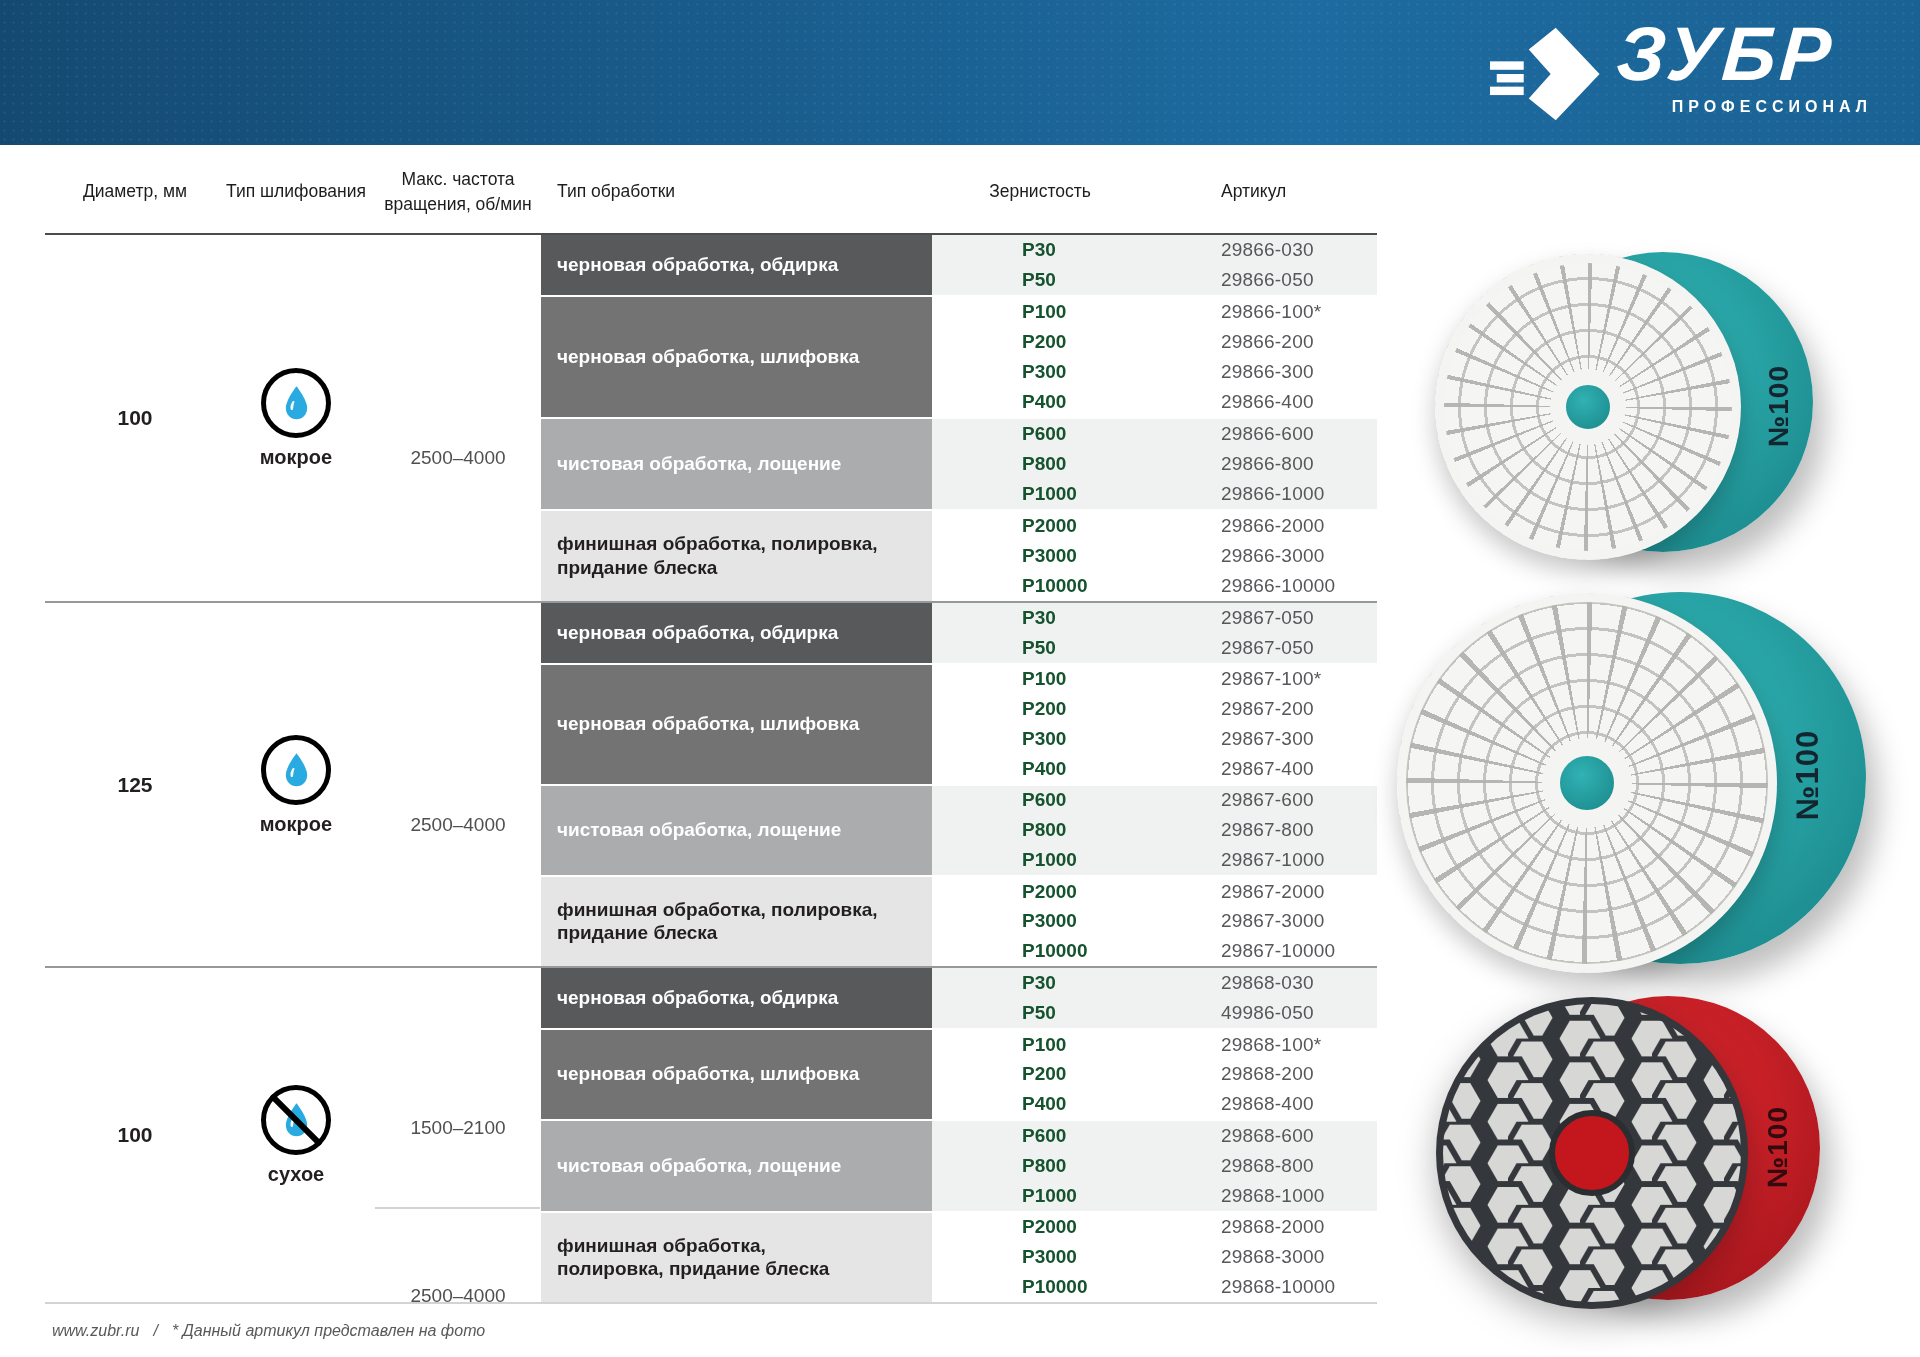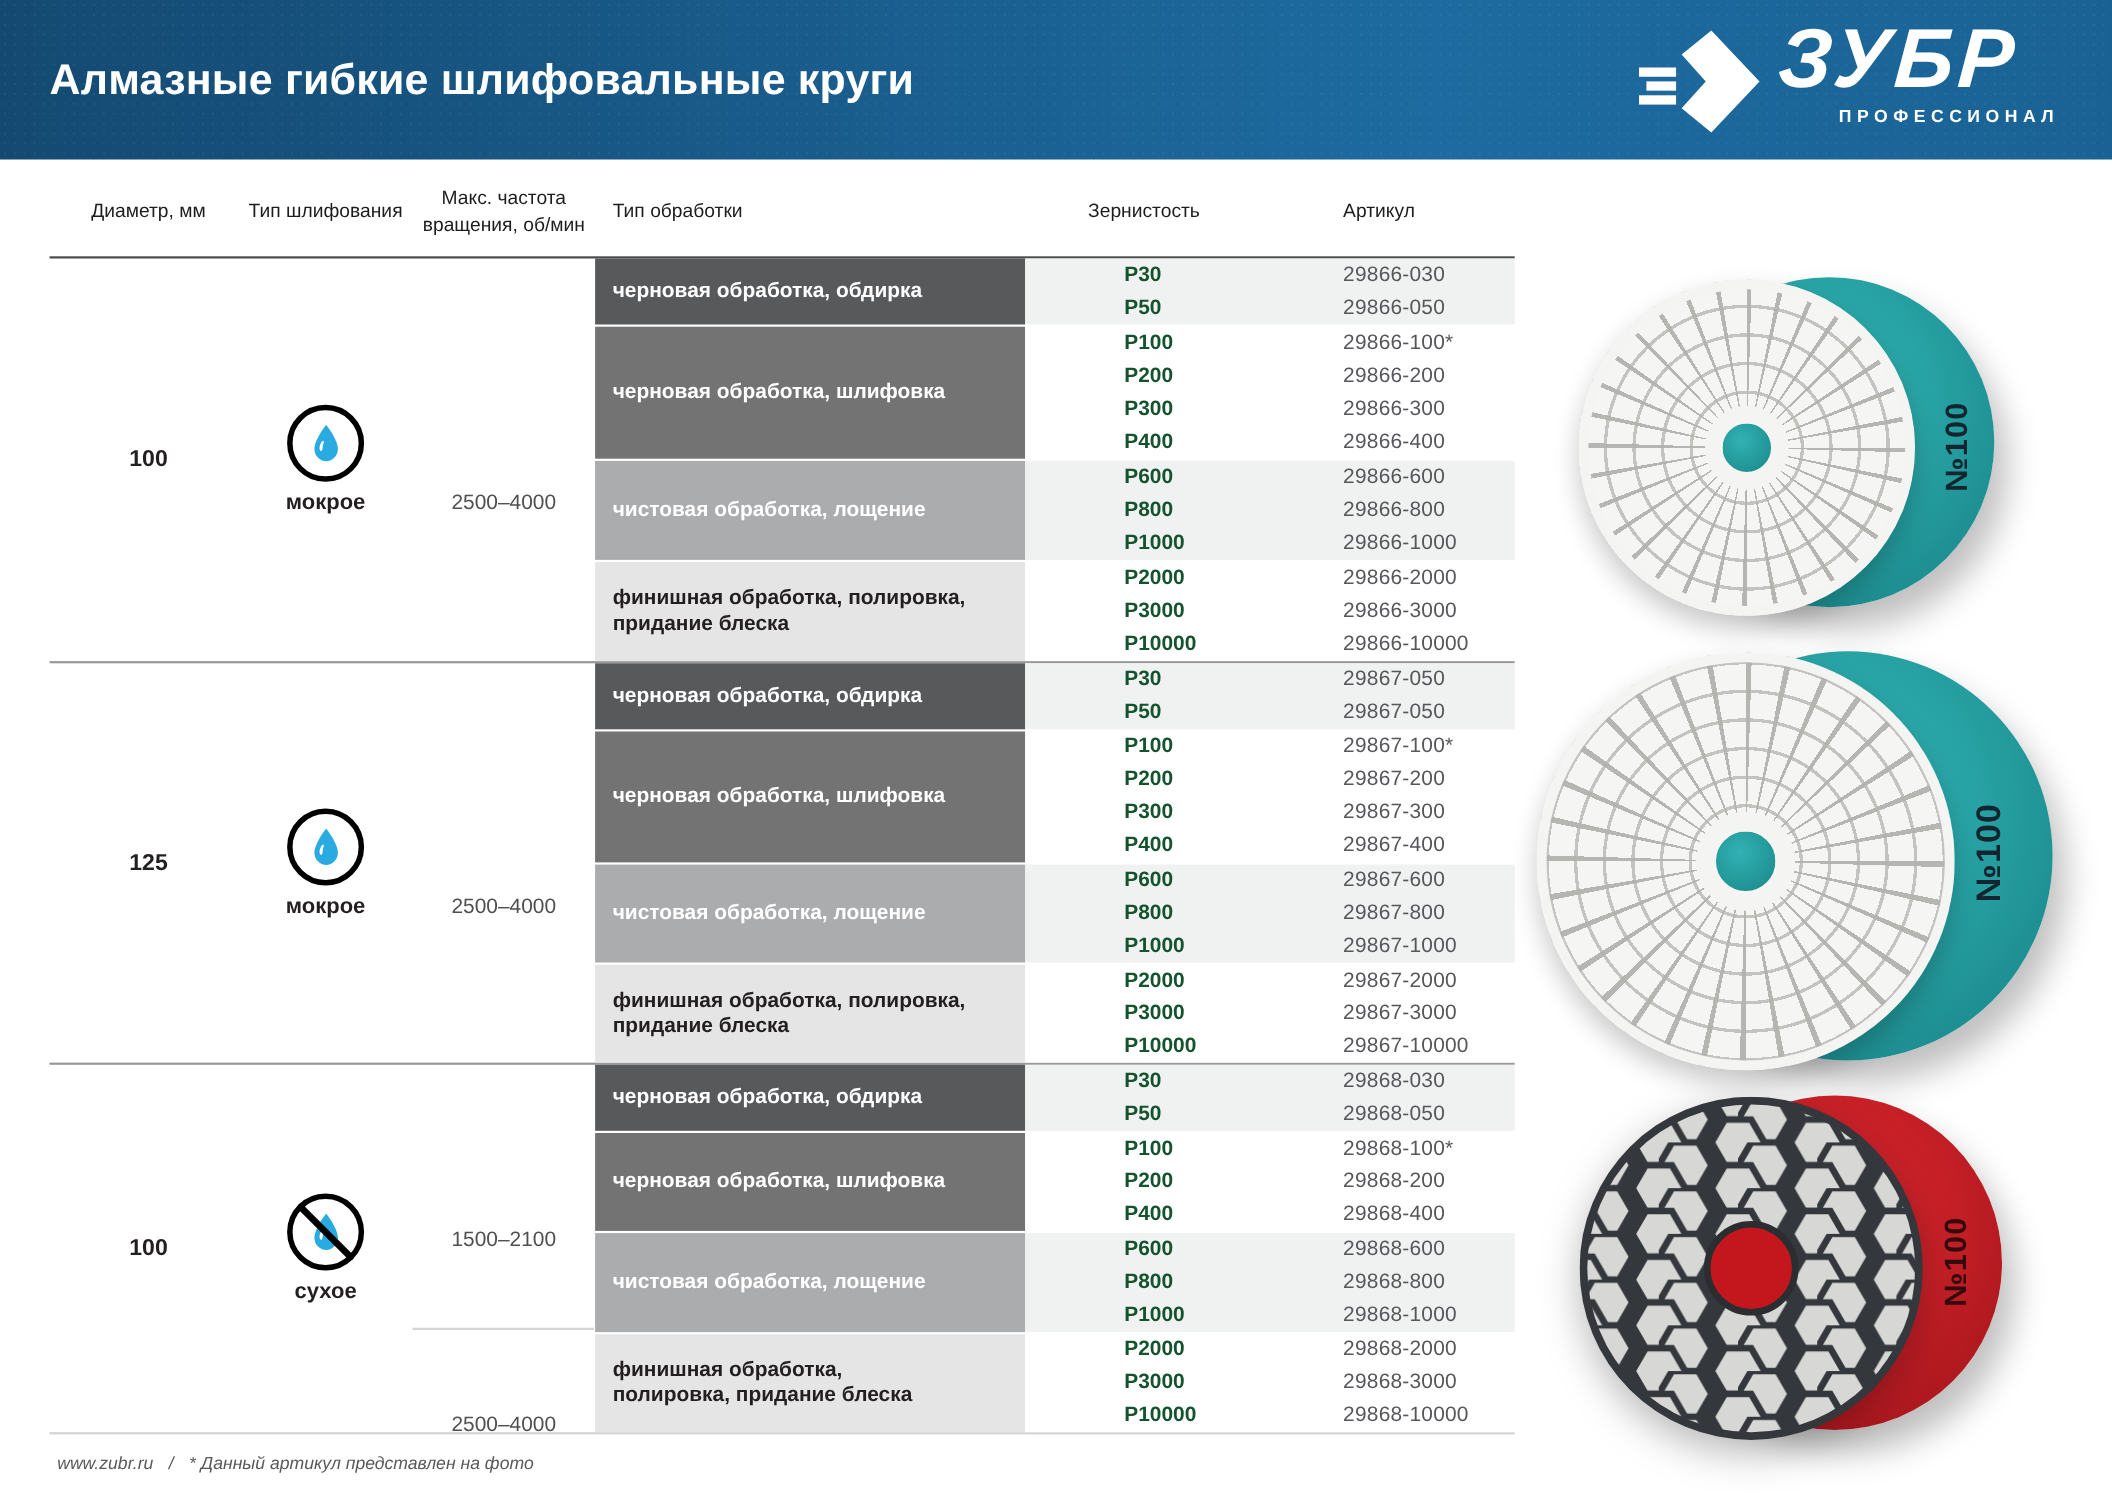--- a/index.html
+++ b/index.html
@@ -94,21 +94,20 @@
   .label-teal{color:#13262f;font-size:28px;}
   .label-red{color:#330a0d;font-size:28px;}
   
   .footer{position:absolute;left:52px;top:1322px;font-size:16px;color:#58595b;
     display:flex;gap:14px;align-items:center;font-style:italic;}
 </style>
 </head>
 <body>
 
 <div class="banner">
-  <div class="banner-title">Алмазные гибкие шлифовальные круги</div>
   <div class="logo">
     <span class="logo-emblem">
       <svg width="118" height="104" viewBox="0 0 140 122" fill="#ffffff">
         <rect x="0" y="46" width="40" height="10"></rect>
         <rect x="8" y="61" width="32" height="10"></rect>
         <rect x="0" y="76" width="40" height="10"></rect>
         <polygon points="78,6 130,61 78,116 46,90 72,61 46,32"></polygon>
       </svg>
     </span>
     <span class="logo-word">ЗУБР</span>
@@ -322,21 +321,21 @@
       <div class="blocks">
         <div class="block" style="flex-grow: 2;">
           <div class="block-label shade-dark">черновая обработка, обдирка</div>
           <div class="block-rows zeb-gray">
             <div class="trow">
               <div class="grit">P30</div>
               <div class="sku">29868-030</div>
             </div>
             <div class="trow">
               <div class="grit">P50</div>
-              <div class="sku">29868-050</div>
+              <div class="sku">49986-050</div>
             </div>
           </div>
         </div>
         <div class="block" style="flex-grow: 3;">
           <div class="block-label shade-medium">черновая обработка, шлифовка</div>
           <div class="block-rows zeb-white">
             <div class="trow">
               <div class="grit">P100</div>
               <div class="sku">29868-100*</div>
             </div>

